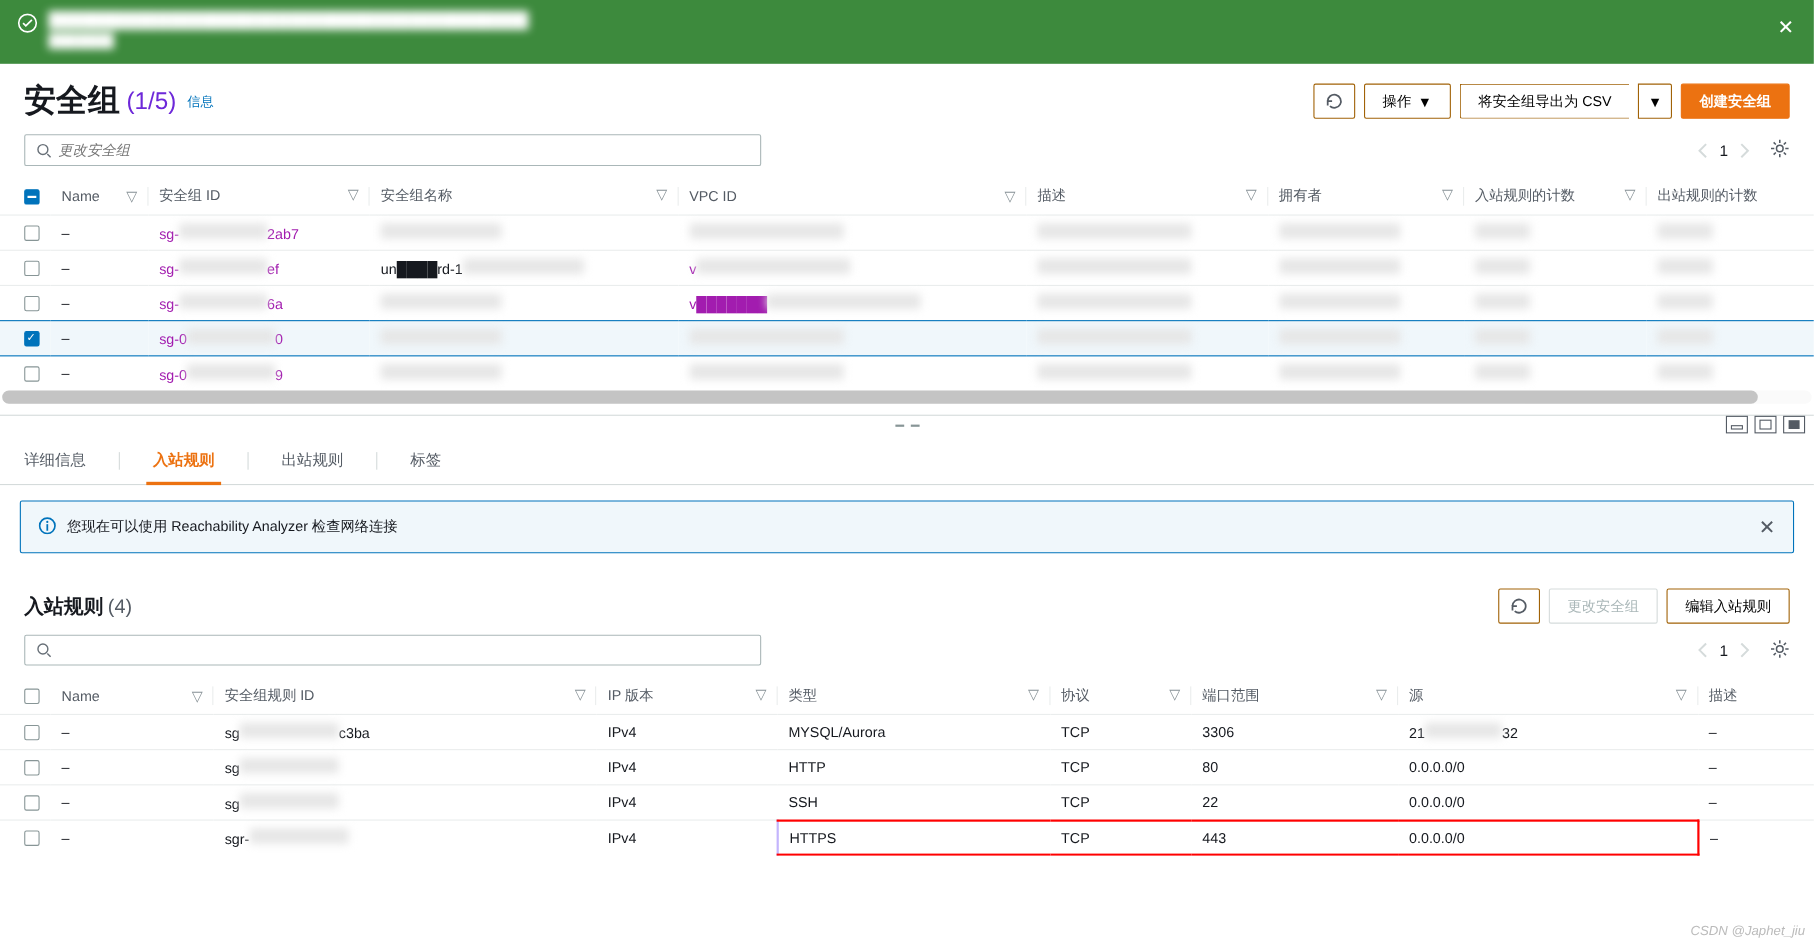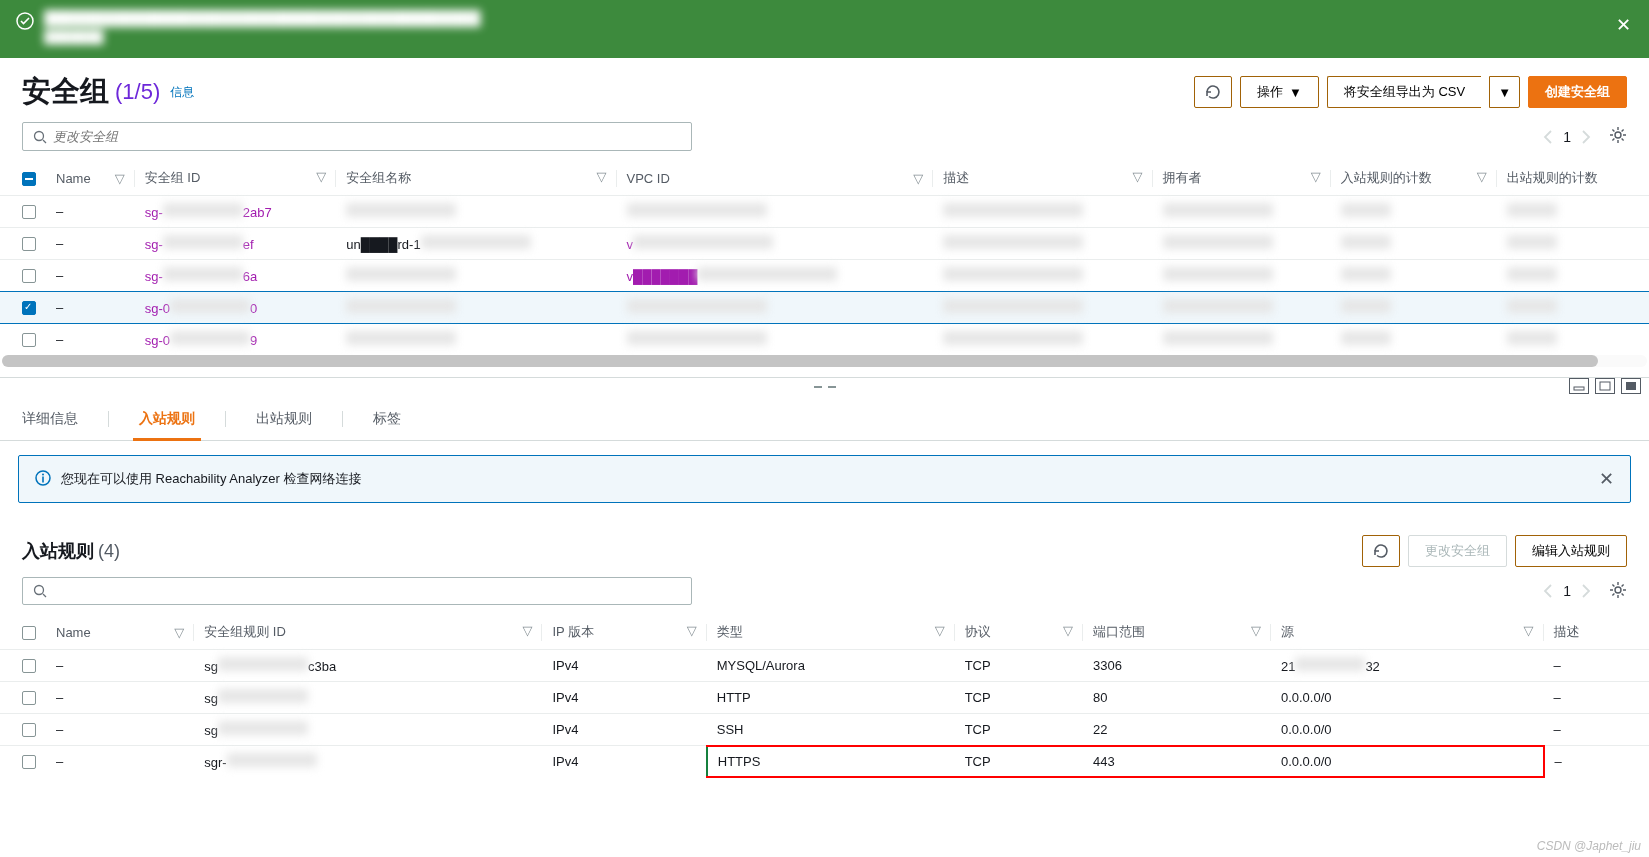--- a/index.html
+++ b/index.html
@@ -71,21 +71,21 @@
 .detail-section { padding: 14px 18px; }
 .info-box { border: 1px solid #0073bb; background: #f0f7fb; padding: 12px 16px; display: flex; align-items: center; border-radius: 2px; }
 .info-box .info-icon { color: #0073bb; margin-right: 10px; }
 .info-box .spacer { flex: 1; }
 .info-box .close-info { margin-left: 14px; cursor: pointer; color: #545b64; font-size: 18px;}
 
 .rules-header { display: flex; align-items: center; padding: 18px 22px 6px; }
 .rules-header h2 { font-size: 18px; font-weight: 700; }
 .rules-header .count { font-size: 18px; color: #545b64; margin-left: 4px; }
 
-.rules-table tr.highlight td.hl-start { border-left: 2px solid #15803d; }
+.rules-table tr.highlight td.hl-start { border-left: 2px solid #c4b5fd; }
 .rules-table tr.highlight td.hl-end { border-right: 2px solid red; }
 .rules-table tr.highlight td.hl { border-top: 2px solid red; border-bottom: 2px solid red; }
 
 .watermark { position: fixed; right: 8px; bottom: 4px; font-size: 12px; color: #bbb; font-style: italic; }
 .disabled-btn { color: #aab7b8; cursor: not-allowed; border-color: #d5dbdb;}
 .chev-disabled { color: #d5dbdb; }
 </style>
 </head>
 <body>
 

